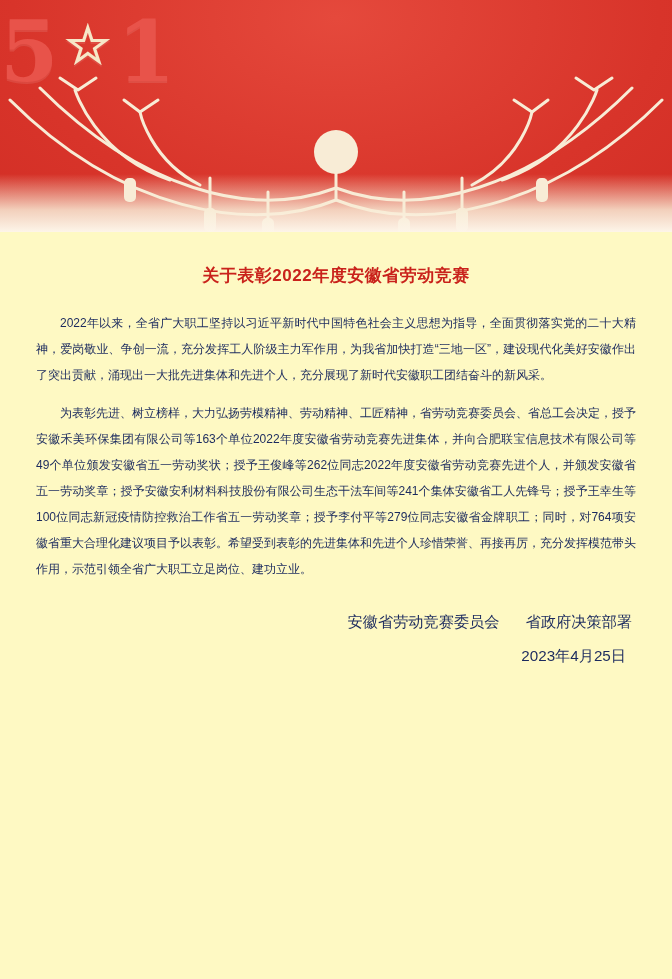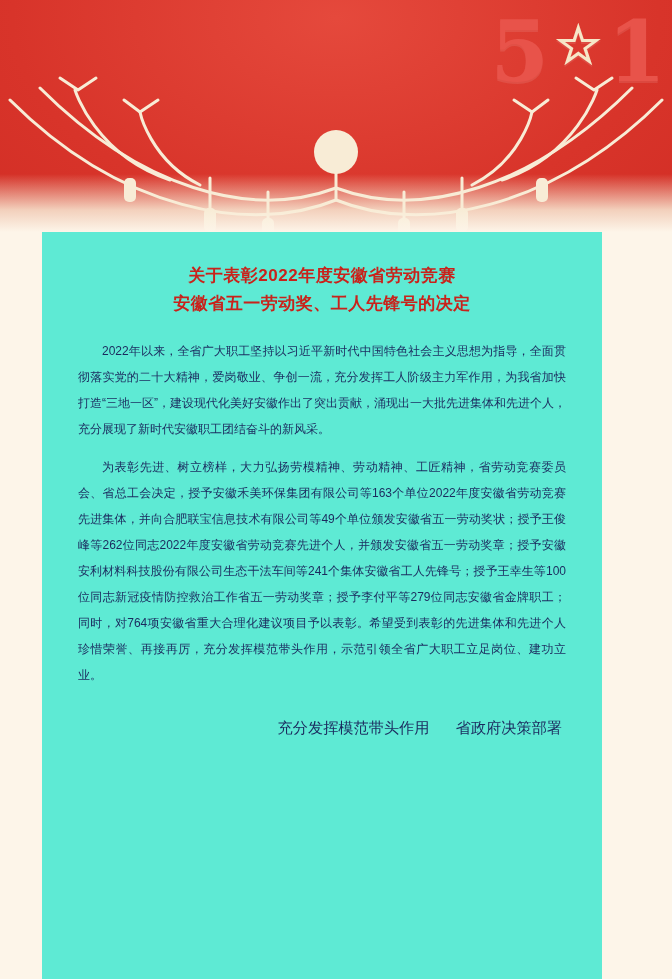--- a/index.html
+++ b/index.html
@@ -36,21 +36,21 @@
     top: -150px;
     width: 832px;
     height: 420px;
     background: radial-gradient(ellipse at 50% 40%, #e5493c 0%, #d8342a 55%, #cf2a22 100%);
   }
   .big-number {
     position: absolute;
     top: 2px;
     left: 0;
     width: 672px;
-    text-align: right;
+    text-align: left;
     font-family: "DejaVu Serif", serif;
     font-size: 84px;
     font-weight: bold;
     color: #e8534a;
     letter-spacing: 6px;
     text-shadow: 0 2px 0 rgba(255,255,255,0.10);
   }
   .big-number .star {
     font-size: 52px;
     vertical-align: 18px;
@@ -69,26 +69,25 @@
     bottom: 0;
     width: 672px;
     height: 58px;
     background: linear-gradient(180deg, rgba(216,52,42,0) 0%, rgba(248,236,214,0.85) 62%, #fdf5e9 100%);
   }
   
   .doc {
     position: absolute;
     top: 232px;
     left: 0;
-    width: 560px;
+    width: 672px;
     height: 747px;
-    background: #5eead4;
+    background: #fef9c3;
     box-sizing: border-box;
     padding: 18px 36px 0 36px;
-    margin-left: 42px;
   }
   .title-block {
     text-align: center;
     margin-top: 12px;
     margin-bottom: 20px;
   }
   .title-line {
     color: #c9221b;
     font-weight: bold;
     font-size: 17px;
@@ -160,27 +159,27 @@
       </g>
     </svg>
 
     <div class="bottom-fade"></div>
   </div>
 
   <div class="doc">
 
     <div class="title-block">
       <div class="title-line">关于表彰2022年度安徽省劳动竞赛</div>
-      <div class="title-line">安徽省五一劳动奖、工人先锋号的决定</div>
     </div>
 
     <p class="para">2022年以来，全省广大职工坚持以习近平新时代中国特色社会主义思想为指导，全面贯彻落实党的二十大精神，爱岗敬业、争创一流，充分发挥工人阶级主力军作用，为我省加快打造“三地一区”，建设现代化美好安徽作出了突出贡献，涌现出一大批先进集体和先进个人，充分展现了新时代安徽职工团结奋斗的新风采。</p>
     <p class="para">为表彰先进、树立榜样，大力弘扬劳模精神、劳动精神、工匠精神，省劳动竞赛委员会、省总工会决定，授予安徽禾美环保集团有限公司等163个单位2022年度安徽省劳动竞赛先进集体，并向合肥联宝信息技术有限公司等49个单位颁发安徽省五一劳动奖状；授予王俊峰等262位同志2022年度安徽省劳动竞赛先进个人，并颁发安徽省五一劳动奖章；授予安徽安利材料科技股份有限公司生态干法车间等241个集体安徽省工人先锋号；授予王幸生等100位同志新冠疫情防控救治工作省五一劳动奖章；授予李付平等279位同志安徽省金牌职工；同时，对764项安徽省重大合理化建议项目予以表彰。希望受到表彰的先进集体和先进个人珍惜荣誉、再接再厉，充分发挥模范带头作用，示范引领全省广大职工立足岗位、建功立业。</p>
 
     <div class="signature">
       <div class="sign-orgs">
-        <span>充分发挥模范带头作用</span>
+        <span>安徽省劳动竞赛委员会</span>
         <span>省政府决策部署</span>
       </div>
+      <div class="sign-date">2023年4月25日</div>
     </div>
 
   </div>
 </div>
 
 </body></html>

